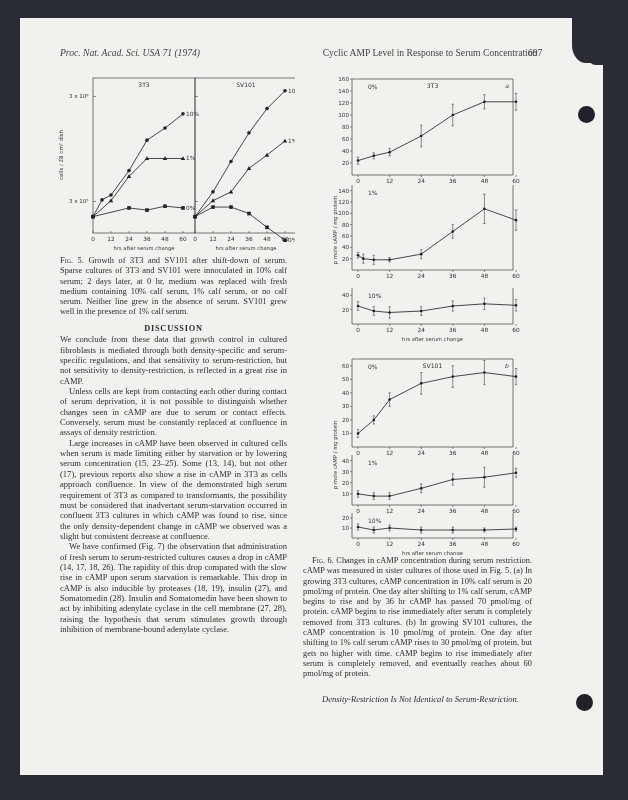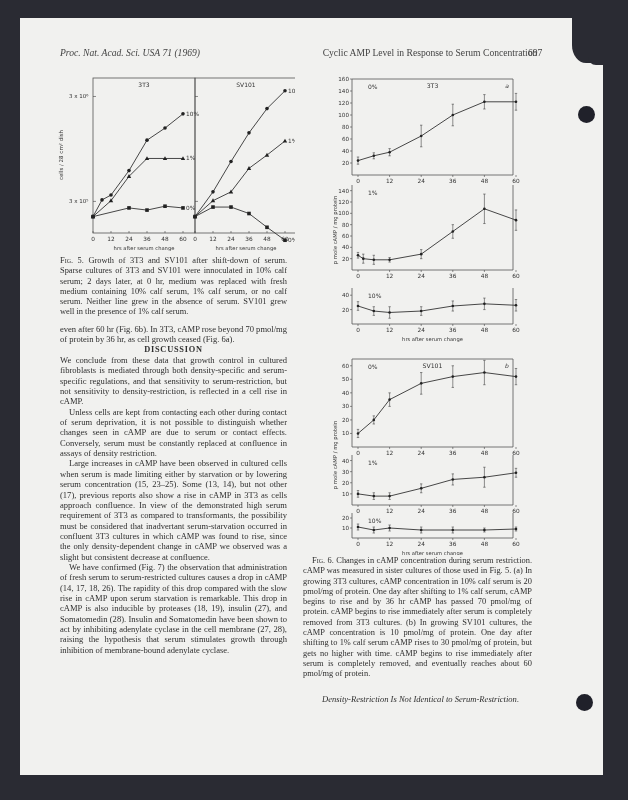--- a/index.html
+++ b/index.html
@@ -45,21 +45,21 @@
 </style>
 </head>
 <body>
 
 <div class="page"></div>
 <div class="torn"></div>
 <div class="torn2"></div>
 <div class="hole" style="left:578px; top:106px;"></div>
 <div class="hole" style="left:576px; top:694px;"></div>
 
-<div class="running-head rh-left">Proc. Nat. Acad. Sci. USA 71 (1969)</div>
+<div class="running-head rh-left">Proc. Nat. Acad. Sci. USA 71 (1974)</div>
 <div class="running-head rh-right">Cyclic AMP Level in Response to Serum Concentration</div>
 <div class="running-head rh-page">697</div>
 
 <svg id="fig5" style="position:absolute; left:55px; top:75px;" width="240" height="180">
     <text x="14" y="23.477931359000507" font-size="5.5">3 x 10⁶</text>
     <text x="14" y="128.41176770097155" font-size="5.5">3 x 10⁵</text>
     <text x="8" y="80" font-size="5.5" transform="rotate(-90 8 80)" text-anchor="middle">cells / 28 cm² dish</text>
     <g>
       <rect x="38" y="3" width="102" height="155" class="plotframe"></rect>
       <text x="89" y="12" font-size="6" text-anchor="middle">3T3</text>
@@ -504,23 +504,22 @@
     <text x="102.5" y="13" font-size="6.2" text-anchor="middle">SV101</text>
     <text x="177" y="13" font-size="6" font-style="italic" text-anchor="middle">b</text>
     <text x="102.5" y="200" font-size="5.2" text-anchor="middle">hrs after serum change</text>
     <text x="7" y="100" font-size="5.3" transform="rotate(-90 7 100)" text-anchor="middle">p mole cAMP / mg protein</text>
   </svg>
 
 <div class="col caption" style="left:60px; top:256px; width:227px;">
   <p class="noindent"><span style="font-variant:small-caps;">Fig. 5.</span> <span>Growth of 3T3 and SV101 after shift-down of serum. Sparse cultures of 3T3 and SV101 were innoculated in 10% calf serum; 2 days later, at 0 hr, medium was replaced with fresh medium containing 10% calf serum, 1% calf serum, or no calf serum. Neither line grew in the absence of serum. SV101 grew well in the presence of 1% calf serum.</span></p>
 </div>
 <div class="col" style="left:60px; top:324px; width:227px;">
-  <p class="noindent">even after 60 hr (Fig. 6b). In 3T3, cAMP rose beyond 70 pmol/mg of protein by 36 hr, as cell growth ceased (Fig. 6a).</p>
   <p class="heading">DISCUSSION</p>
-  <p class="noindent">We conclude from these data that growth control in cultured fibroblasts is mediated through both density-specific and serum-specific regulations, and that sensitivity to serum-restriction, but not sensitivity to density-restriction, is reflected in a cell rise in cAMP.</p>
+  <p class="noindent">We conclude from these data that growth control in cultured fibroblasts is mediated through both density-specific and serum-specific regulations, and that sensitivity to serum-restriction, but not sensitivity to density-restriction, is reflected in a great rise in cAMP.</p>
   <p>Unless cells are kept from contacting each other during contact of serum deprivation, it is not possible to distinguish whether changes seen in cAMP are due to serum or contact effects. Conversely, serum must be constantly replaced at confluence in assays of density restriction.</p>
   <p>Large increases in cAMP have been observed in cultured cells when serum is made limiting either by starvation or by lowering serum concentration (15, 23–25). Some (13, 14), but not other (17), previous reports also show a rise in cAMP in 3T3 as cells approach confluence. In view of the demonstrated high serum requirement of 3T3 as compared to transformants, the possibility must be considered that inadvertant serum-starvation occurred in confluent 3T3 cultures in which cAMP was found to rise, since the only density-dependent change in cAMP we observed was a slight but consistent decrease at confluence.</p>
   <p>We have confirmed (Fig. 7) the observation that administration of fresh serum to serum-restricted cultures causes a drop in cAMP (14, 17, 18, 26). The rapidity of this drop compared with the slow rise in cAMP upon serum starvation is remarkable. This drop in cAMP is also inducible by proteases (18, 19), insulin (27), and Somatomedin (28). Insulin and Somatomedin have been shown to act by inhibiting adenylate cyclase in the cell membrane (27, 28), raising the hypothesis that serum stimulates growth through inhibition of membrane-bound adenylate cyclase.</p>
 </div>
 
 <div class="col caption" style="left:303px; top:556px; width:229px;">
   <p><span style="font-variant:small-caps;">Fig. 6.</span> <span>Changes in cAMP concentration during serum restriction. cAMP was measured in sister cultures of those used in Fig. 5. (a) In growing 3T3 cultures, cAMP concentration in 10% calf serum is 20 pmol/mg of protein. One day after shifting to 1% calf serum, cAMP begins to rise and by 36 hr cAMP has passed 70 pmol/mg of protein. cAMP begins to rise immediately after serum is completely removed from 3T3 cultures. (b) In growing SV101 cultures, the cAMP concentration is 10 pmol/mg of protein. One day after shifting to 1% calf serum cAMP rises to 30 pmol/mg of protein, but gets no higher with time. cAMP begins to rise immediately after serum is completely removed, and eventually reaches about 60 pmol/mg of protein.</span></p>
 </div>
 <div class="col" style="left:313px; top:694px; width:229px;">
   <p><span class="italic">Density-Restriction Is Not Identical to Serum-Restriction.</span></p>

